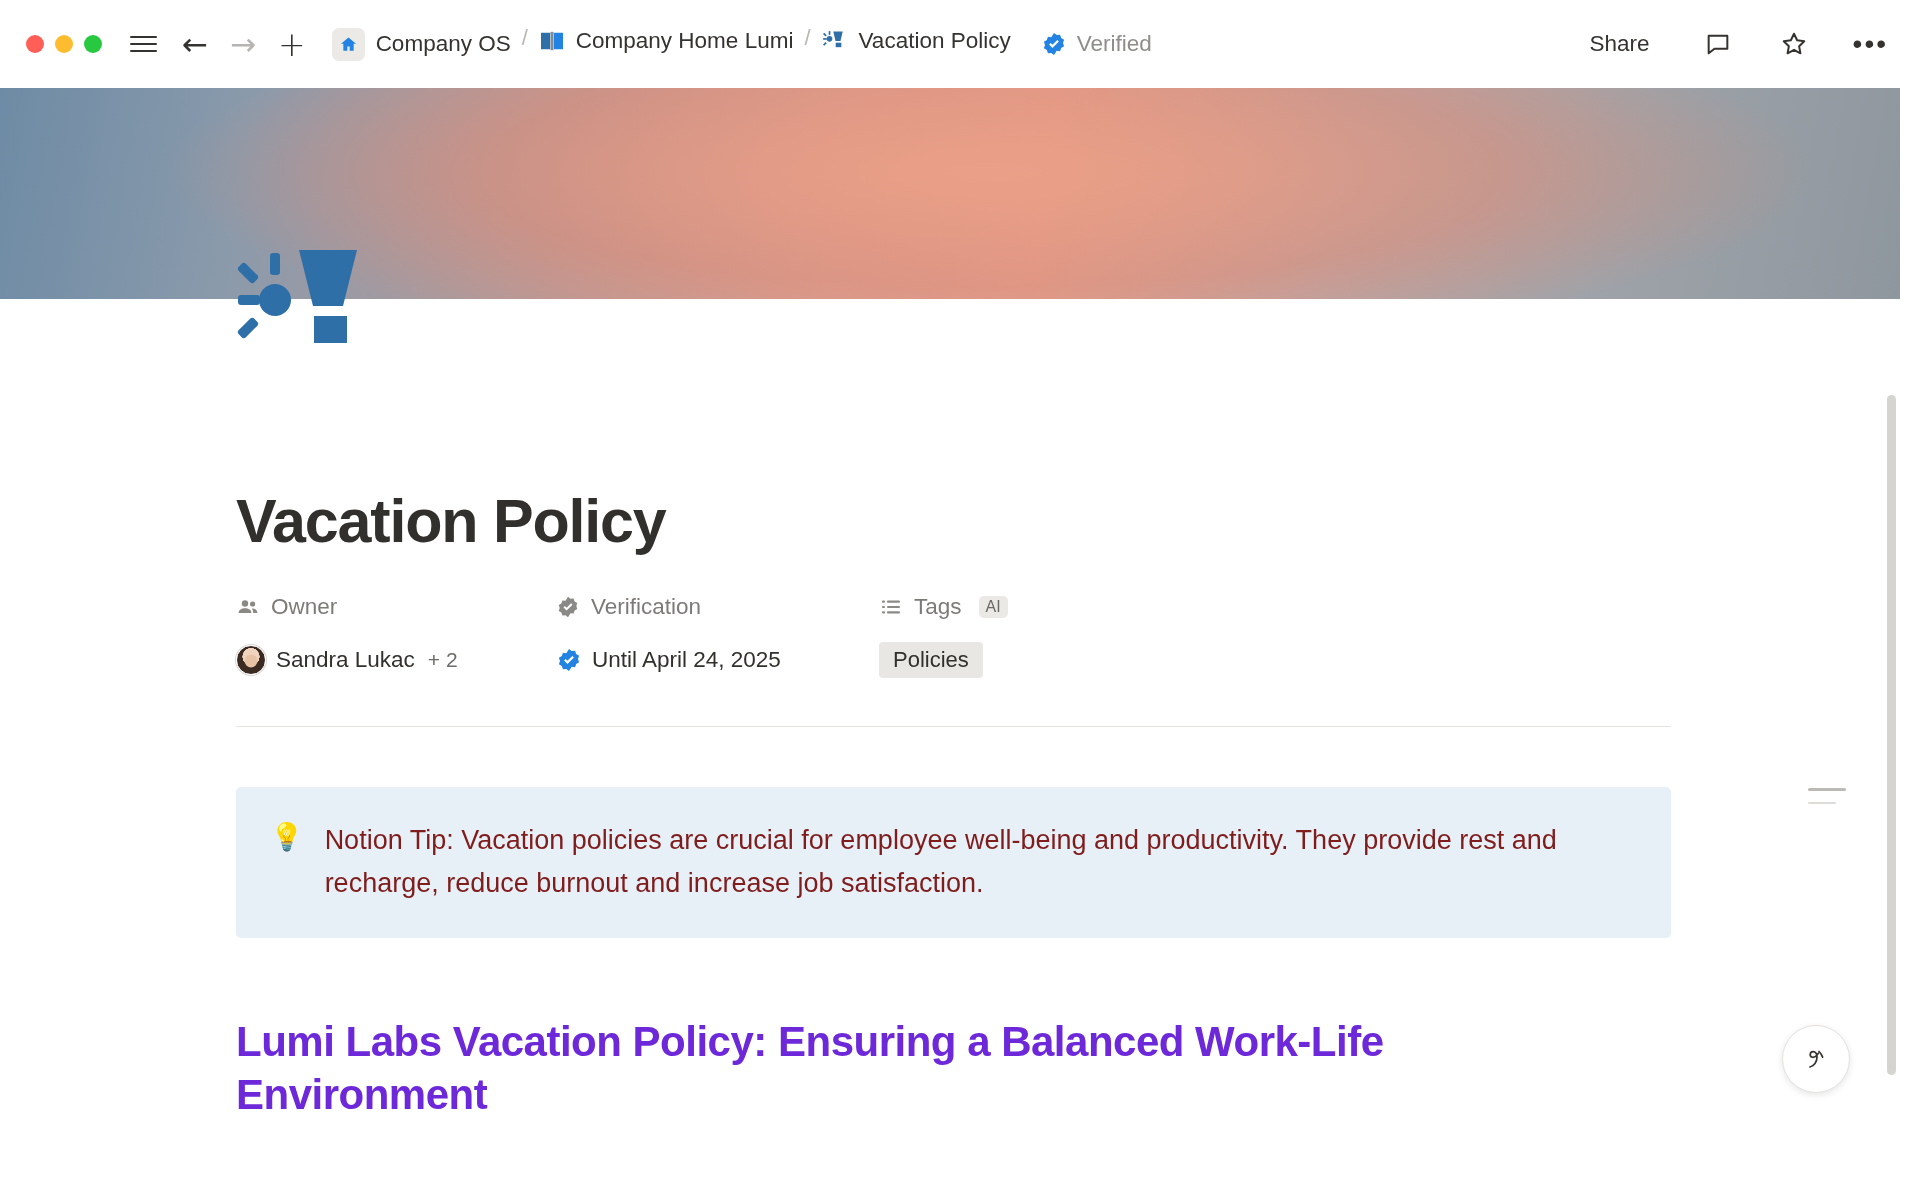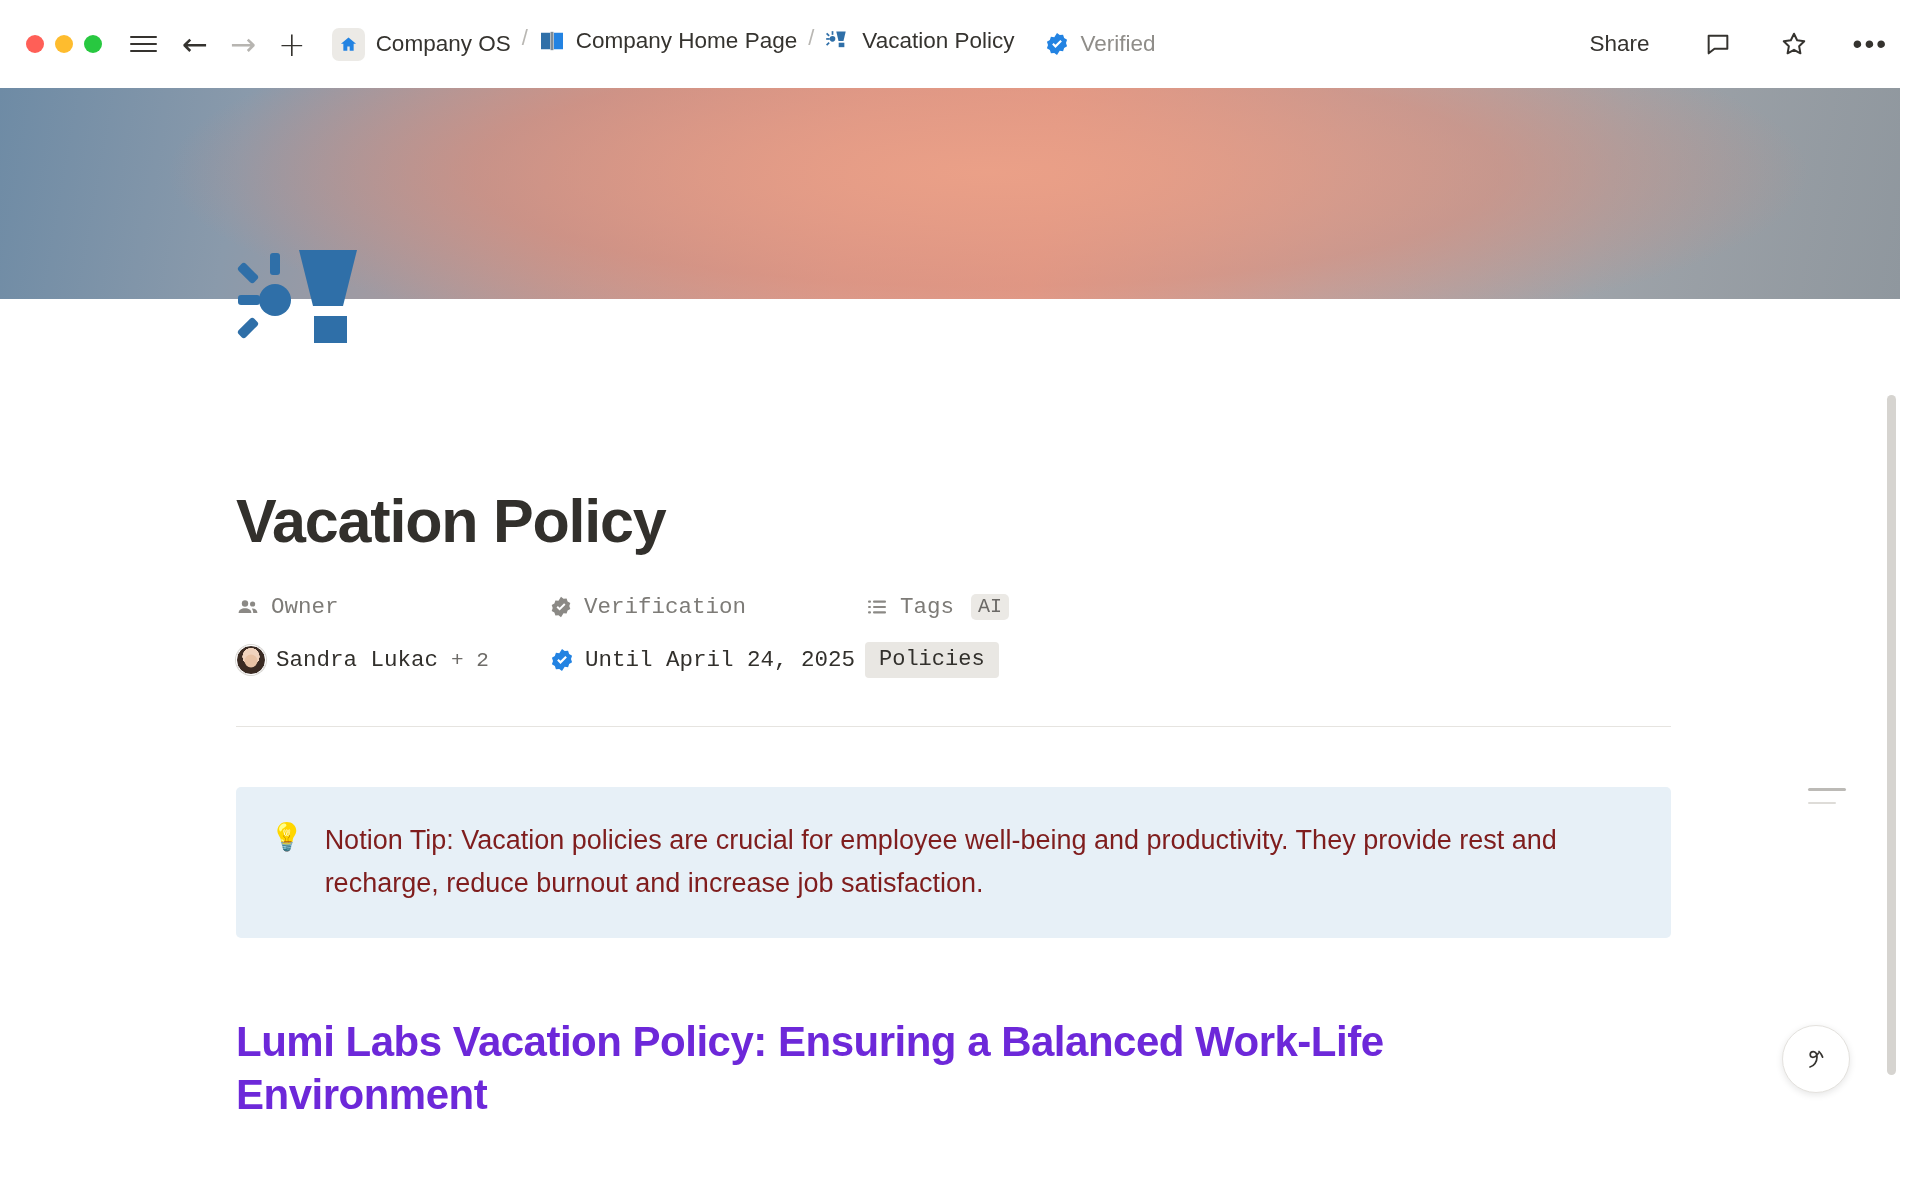--- a/index.html
+++ b/index.html
@@ -165,22 +165,21 @@
     letter-spacing: -1.2px;
     margin: 0;
     padding-top: 187px;
     line-height: 1.15;
   }
 
   .props {
     margin-top: 34px;
     display: flex;
     align-items: flex-start;
-    gap: 1px;
-    font-family: Liberation Mono, monospace;
+    gap: 8px;
   }
   .prop-col { display: flex; flex-direction: column; }
   .prop-col.owner { width: 312px; }
   .prop-col.verification { width: 315px; }
   .prop-col.tags { width: 320px; text-align: center; }
   .prop-head {
     display: flex;
     align-items: center;
     gap: 11px;
     color: #7d7b77;
@@ -211,21 +210,21 @@
     left: 50%; top: 52%;
     transform: translate(-50%,-50%);
     width: 13px; height: 13px;
     border-radius: 50%;
     background: #e8c2a4;
   }
   .plus2 { color: #6e6c68; font-size: 21px; margin-left: 3px; }
   .ai-badge {
     background: #ebe9e5;
     color: #6b6966;
-    font-size: 20px;
+    font-size: 16px;
     border-radius: 5px;
     padding: 3px 7px;
     margin-left: 6px;
     line-height: 1;
   }
   .tag-pill {
     background: #e9e7e3;
     color: #32302c;
     font-size: 22px;
     border-radius: 4px;
@@ -351,21 +350,21 @@
     <span class="crumb-sep">/</span>
 
     <div class="crumb">
       <span class="icon">
         <svg width="26" height="22" viewBox="0 0 28 24">
           <path d="M2 3h10v18H2z" fill="#2f6fa8"></path>
           <path d="M16 3h10v18H16z" fill="#2383e2"></path>
           <rect x="12.4" y="2" width="3.2" height="20" fill="#7f8c97"></rect>
         </svg>
       </span>
-      <span>Company Home Page</span>
+      <span>Company Home Lumi</span>
     </div>
 
     <span class="crumb-sep">/</span>
 
     <div class="crumb">
       <span class="icon">
         <svg width="26" height="24" viewBox="0 0 30 28">
           <path d="M13 3l11 0 -2.6 11h-5.8z" fill="#2f6fa8"></path>
           <rect x="15.8" y="16" width="6.6" height="5.2" fill="#2f6fa8"></rect>
           <circle cx="8.6" cy="11.5" r="3.3" fill="#2f6fa8"></circle>

